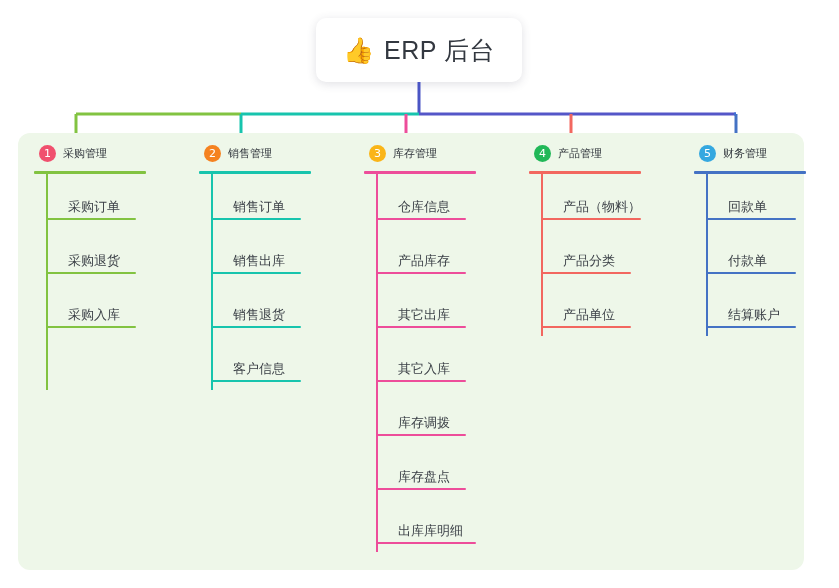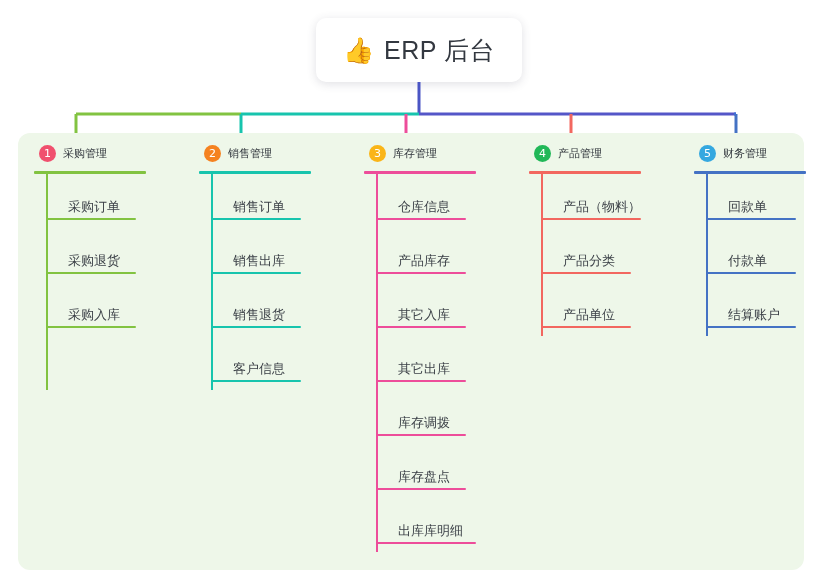--- a/index.html
+++ b/index.html
@@ -235,25 +235,25 @@
       <div class="spine" style="background: rgb(237, 77, 154); height: 378px;"></div>
     <div class="item">
           <span class="item-label">仓库信息</span>
           <div class="item-rule" style="background: rgb(237, 77, 154);"></div>
         </div>
         <div class="item">
           <span class="item-label">产品库存</span>
           <div class="item-rule" style="background: rgb(237, 77, 154);"></div>
         </div>
         <div class="item">
+          <span class="item-label">其它出库</span>
+          <div class="item-rule" style="background: rgb(237, 77, 154);"></div>
+        </div>
+        <div class="item">
           <span class="item-label">其它入库</span>
-          <div class="item-rule" style="background: rgb(237, 77, 154);"></div>
-        </div>
-        <div class="item">
-          <span class="item-label">其它出库</span>
           <div class="item-rule" style="background: rgb(237, 77, 154);"></div>
         </div>
         <div class="item">
           <span class="item-label">库存调拨</span>
           <div class="item-rule" style="background: rgb(237, 77, 154);"></div>
         </div>
         <div class="item">
           <span class="item-label">库存盘点</span>
           <div class="item-rule" style="background: rgb(237, 77, 154);"></div>
         </div>

